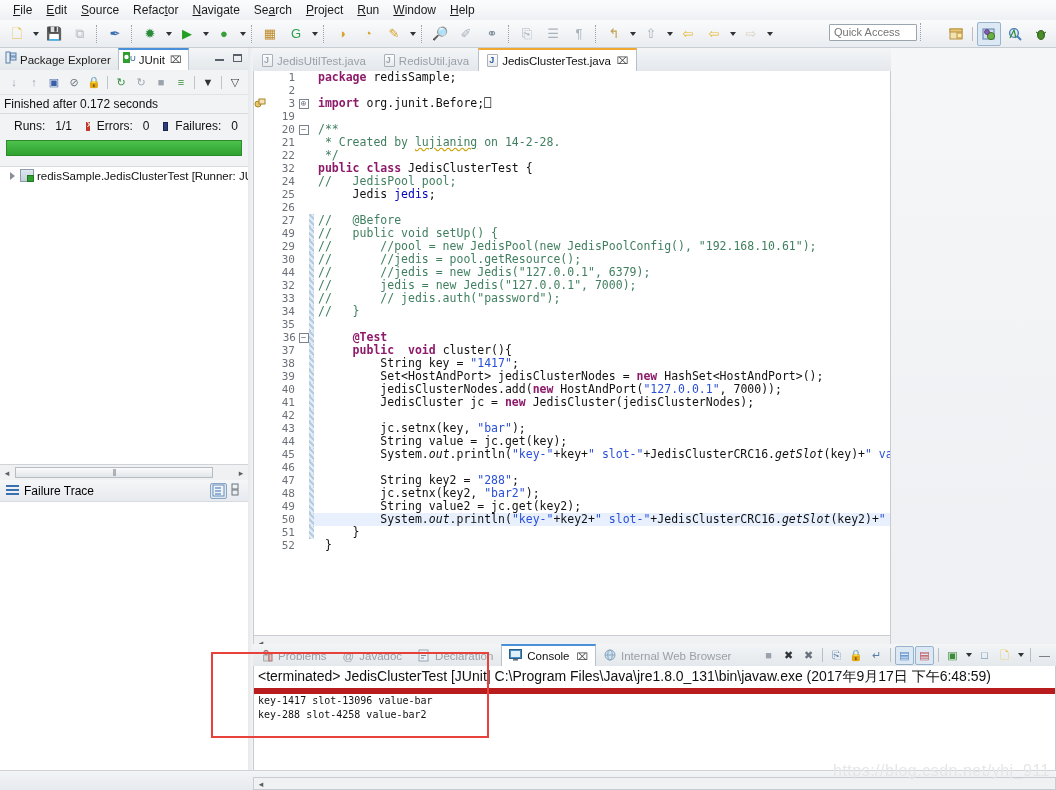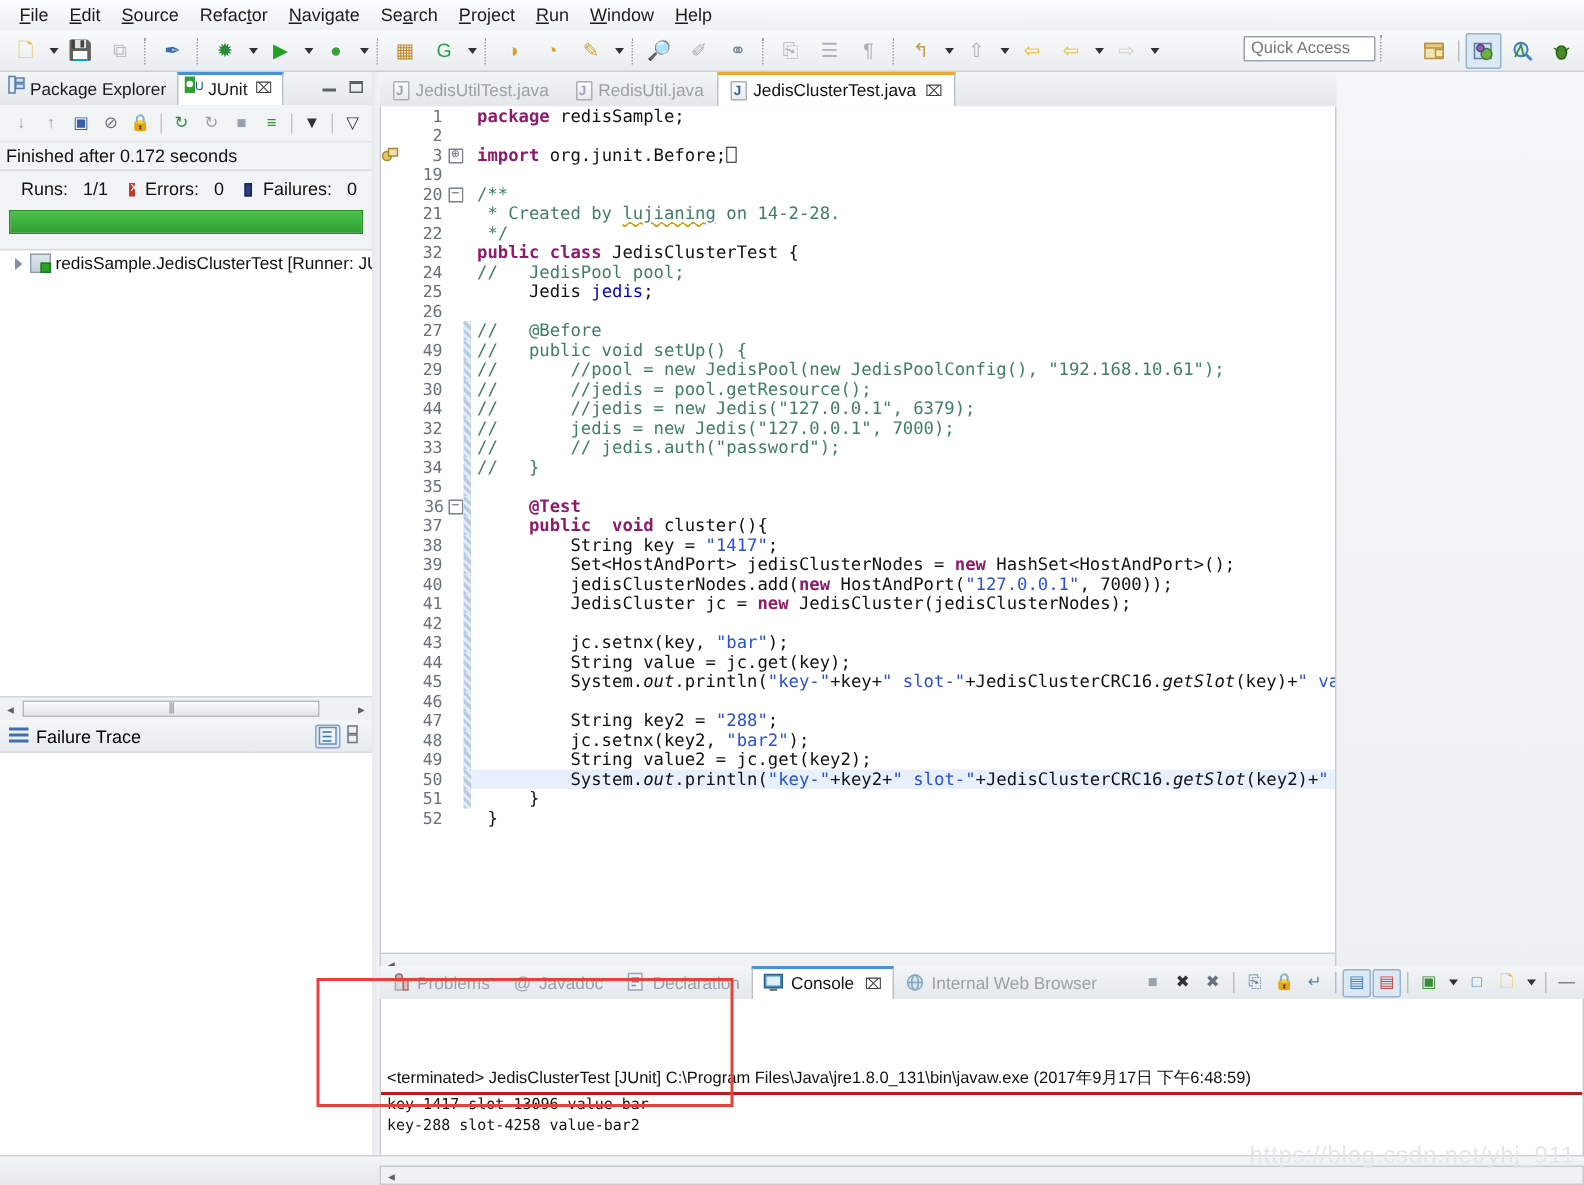--- a/index.html
+++ b/index.html
@@ -308,22 +308,22 @@
     border: 1px solid transparent; border-radius: 2px;
   }
   .ct-ic.pressed { border-color: #9ab3cc; background: #dce9f5; }
   .ct-sep { width: 1px; height: 14px; background: #b9bec4; margin: 0 3px; }
   #console-body {
     height: 124px; background: #ffffff;
     border: 1px solid #c8ccd1; border-top: none; box-sizing: border-box;
     overflow: hidden; position: relative;
   }
   #console-header-line {
-    font-size: 11px; color: #111; padding: 2px 0 2px 4px;
-    white-space: nowrap; border-bottom: 2px solid #b91c1c; margin-top: 43px;
+    font-size: 14px; color: #111; padding: 2px 0 2px 4px;
+    white-space: nowrap; border-bottom: 6px solid #b91c1c;
   }
   .console-out {
     font-family: "DejaVu Sans Mono", monospace; font-size: 10px;
     color: #111; padding-left: 4px; line-height: 14px; white-space: pre;
   }
 
   
   #bottombar {
     position: absolute; left: 0; top: 770px; width: 1056px; height: 20px;
     background: linear-gradient(#f2f4f6, #e6e9ed);

